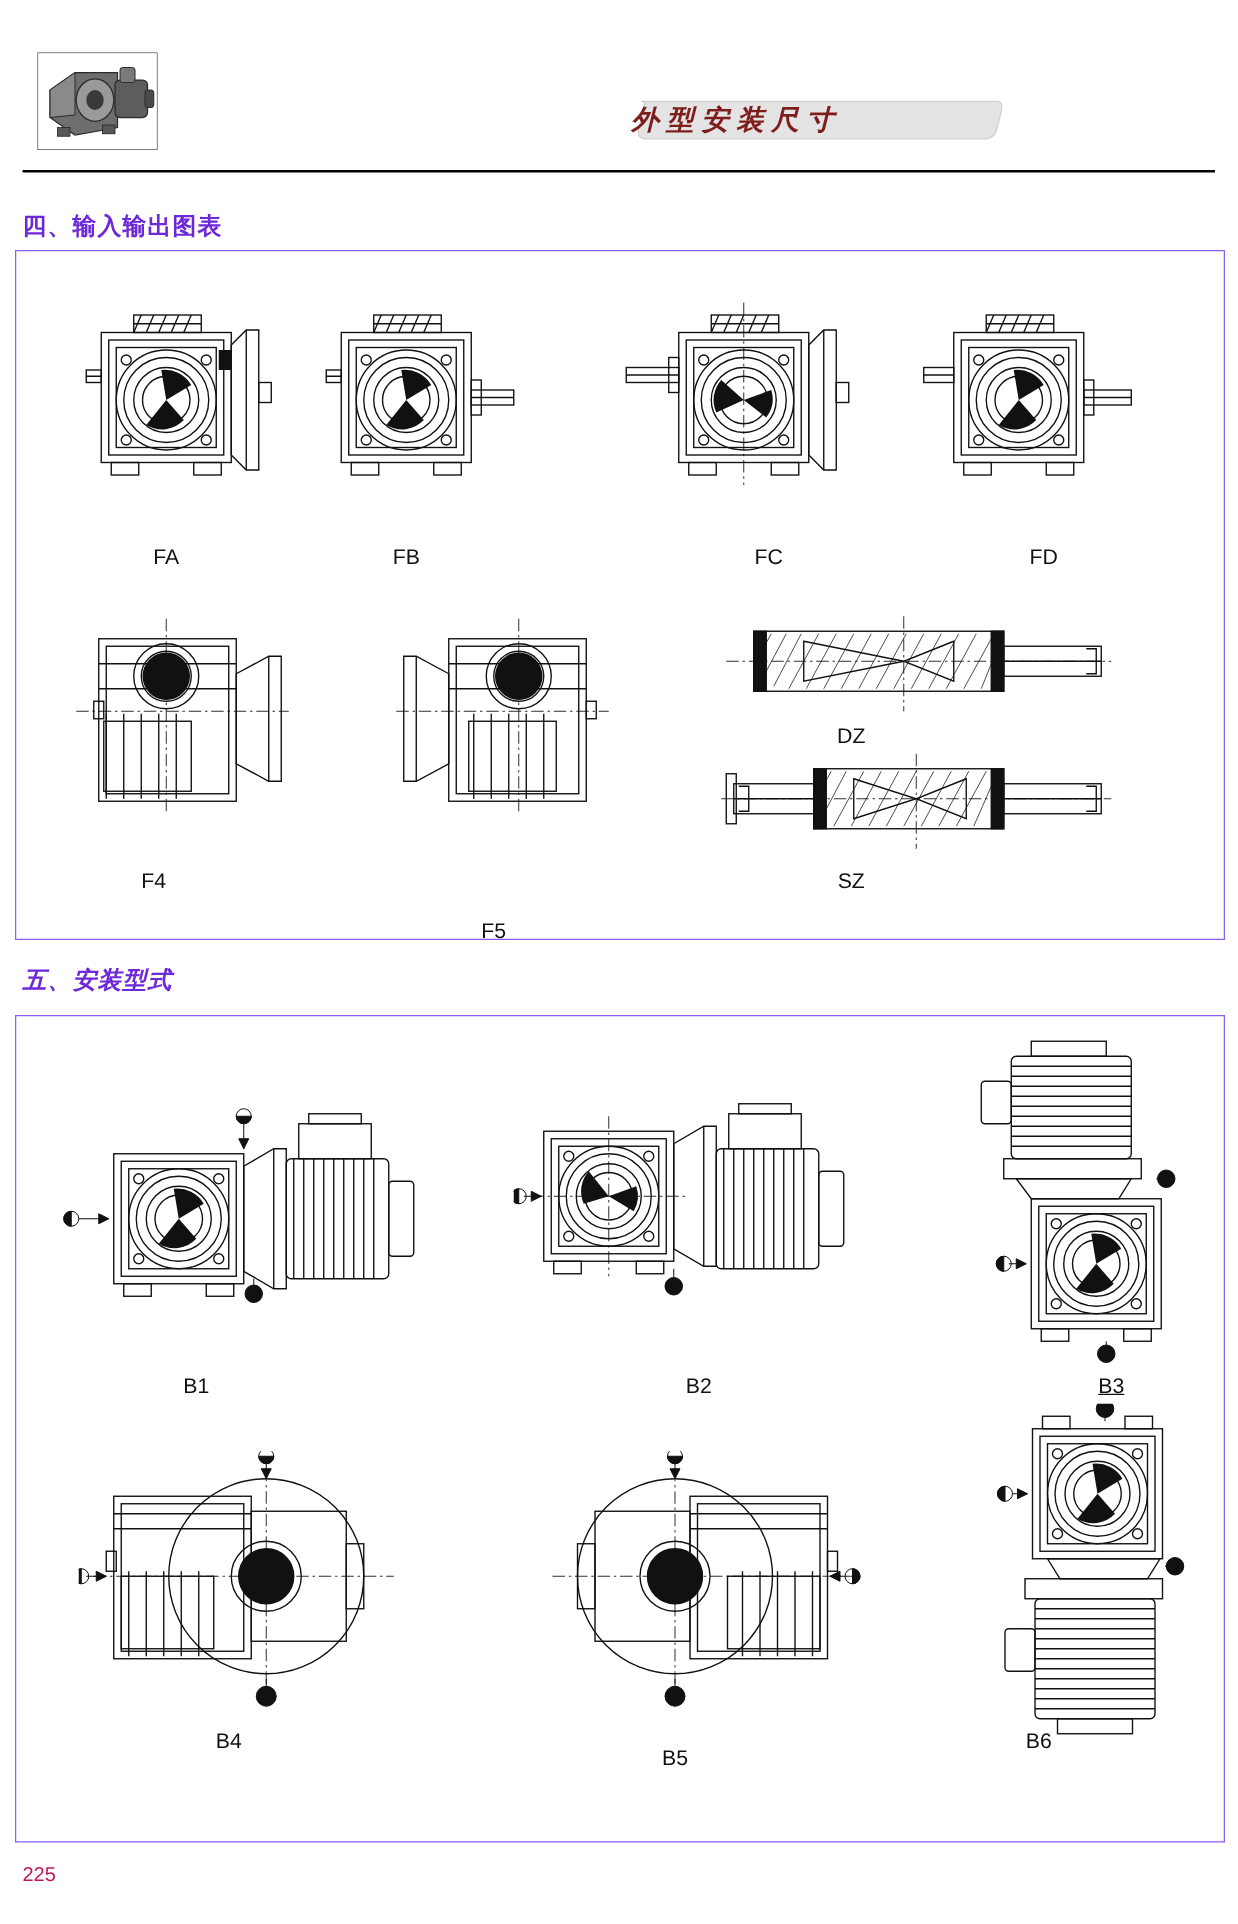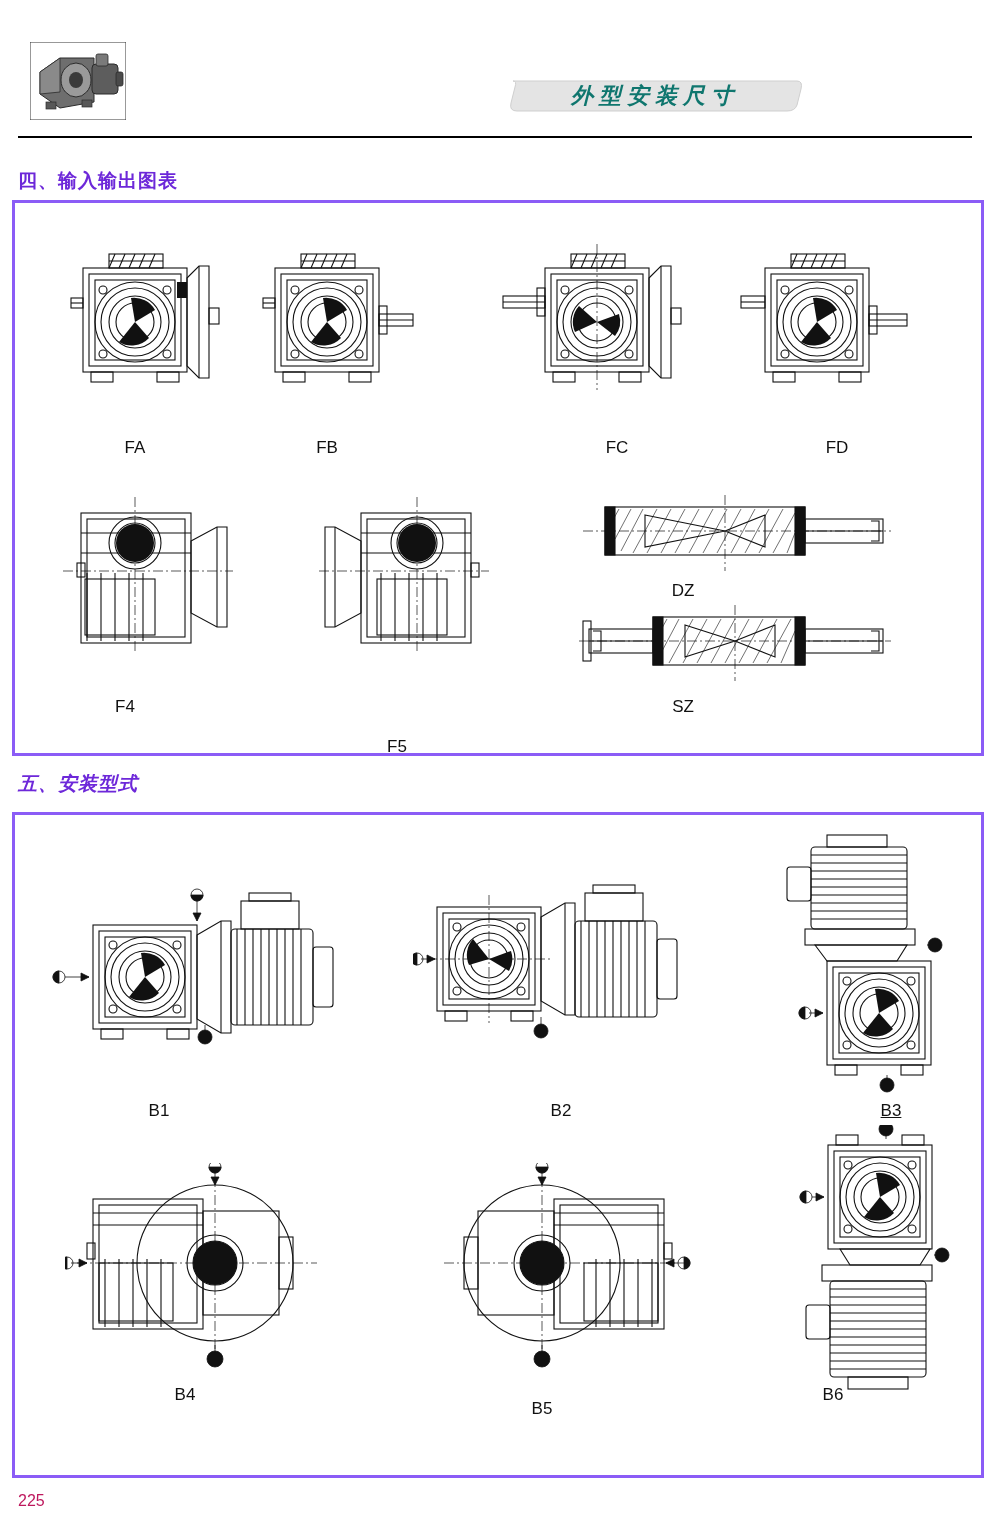--- a/index.html
+++ b/index.html
@@ -44,43 +44,42 @@
     top: 75px;
     width: 300px;
     height: 42px;
   }
   .banner-text {
     position: absolute;
     left: 0; top: 0;
     width: 300px;
     height: 42px;
     line-height: 42px;
-    text-align: center;
     font-size: 22px;
     font-weight: bold;
     font-style: italic;
     letter-spacing: 6px;
-    color: #0f766e;
+    color: #7f1d1d;
   }
 
   
   .section-title {
     position: absolute;
     font-size: 19px;
     font-weight: bold;
     letter-spacing: 1px;
     color: #6d28d9;
   }
   #sec4-title { left: 18px; top: 168px; }
   #sec5-title { left: 18px; top: 771px; font-style: italic; }
 
   
   .panel {
     position: absolute;
-    border: 3px solid #8b5cf6;
+    border: 1px solid #8b5cf6;
     background: #fff;
   }
   #panel-io  { left: 12px; top: 200px; width: 966px; height: 550px; }
   #panel-mnt { left: 12px; top: 812px; width: 966px; height: 660px; }
 
   
   .cap {
     position: absolute;
     font-size: 17px;
     color: #111;

